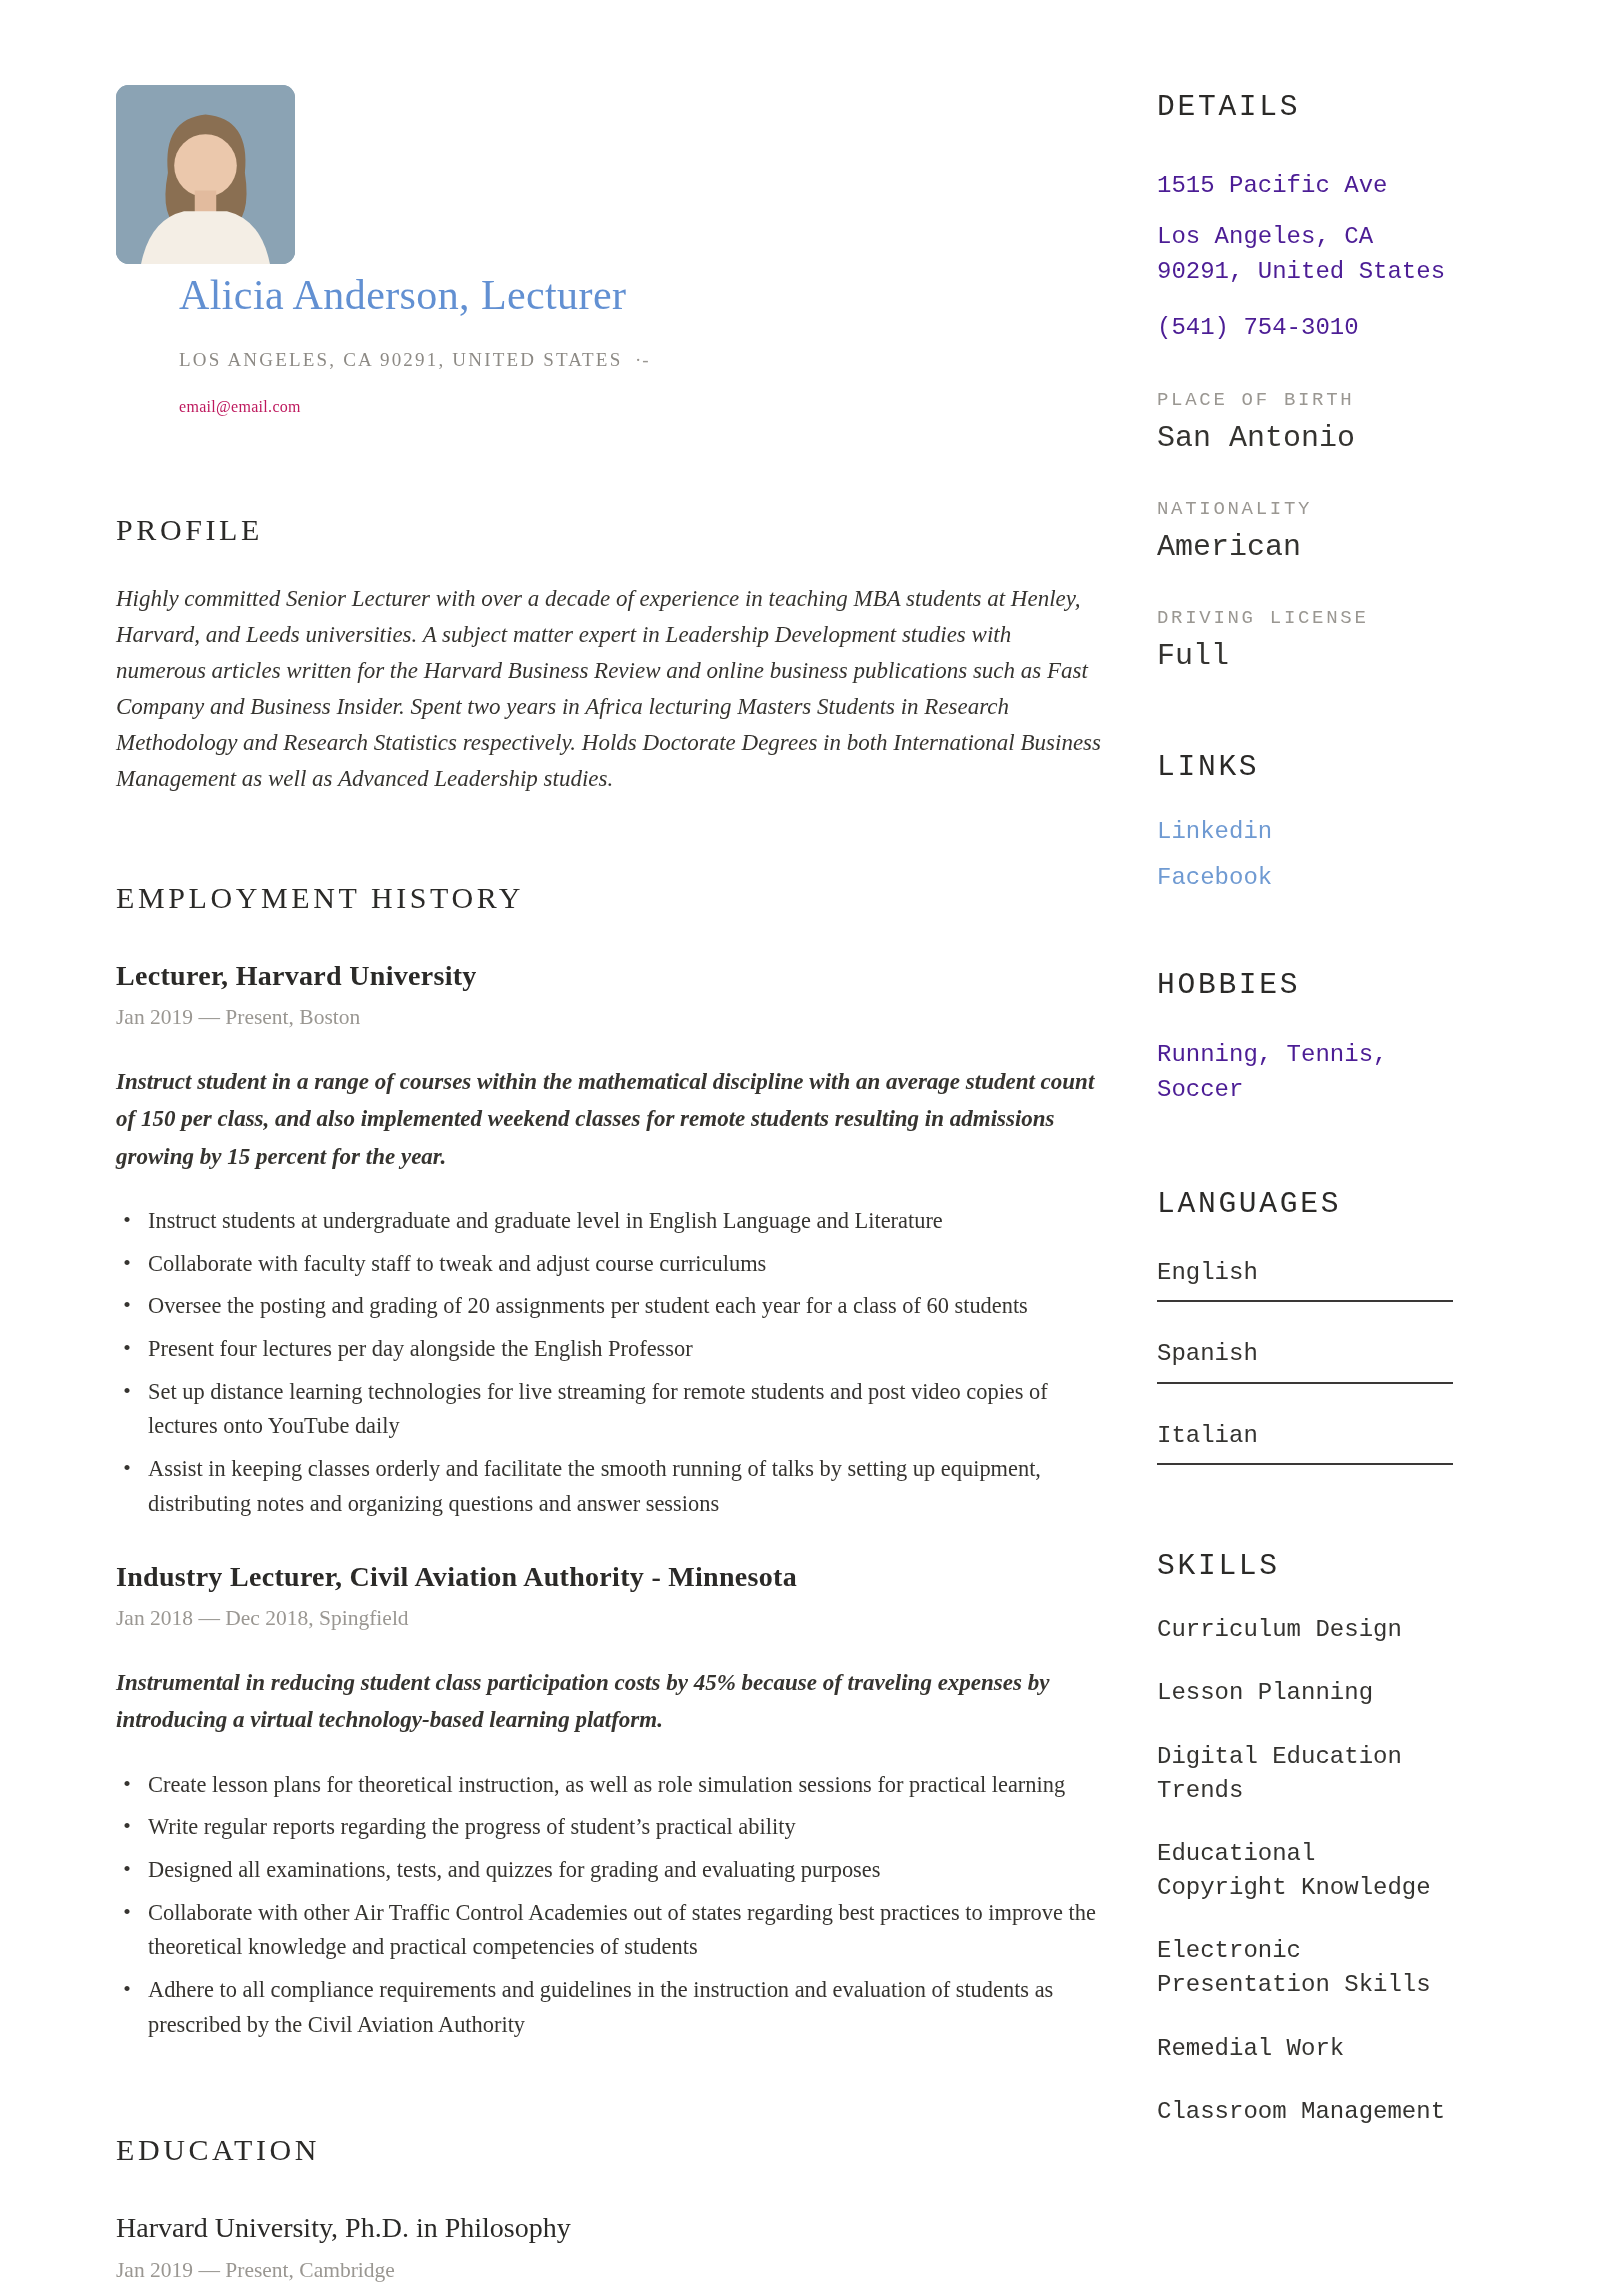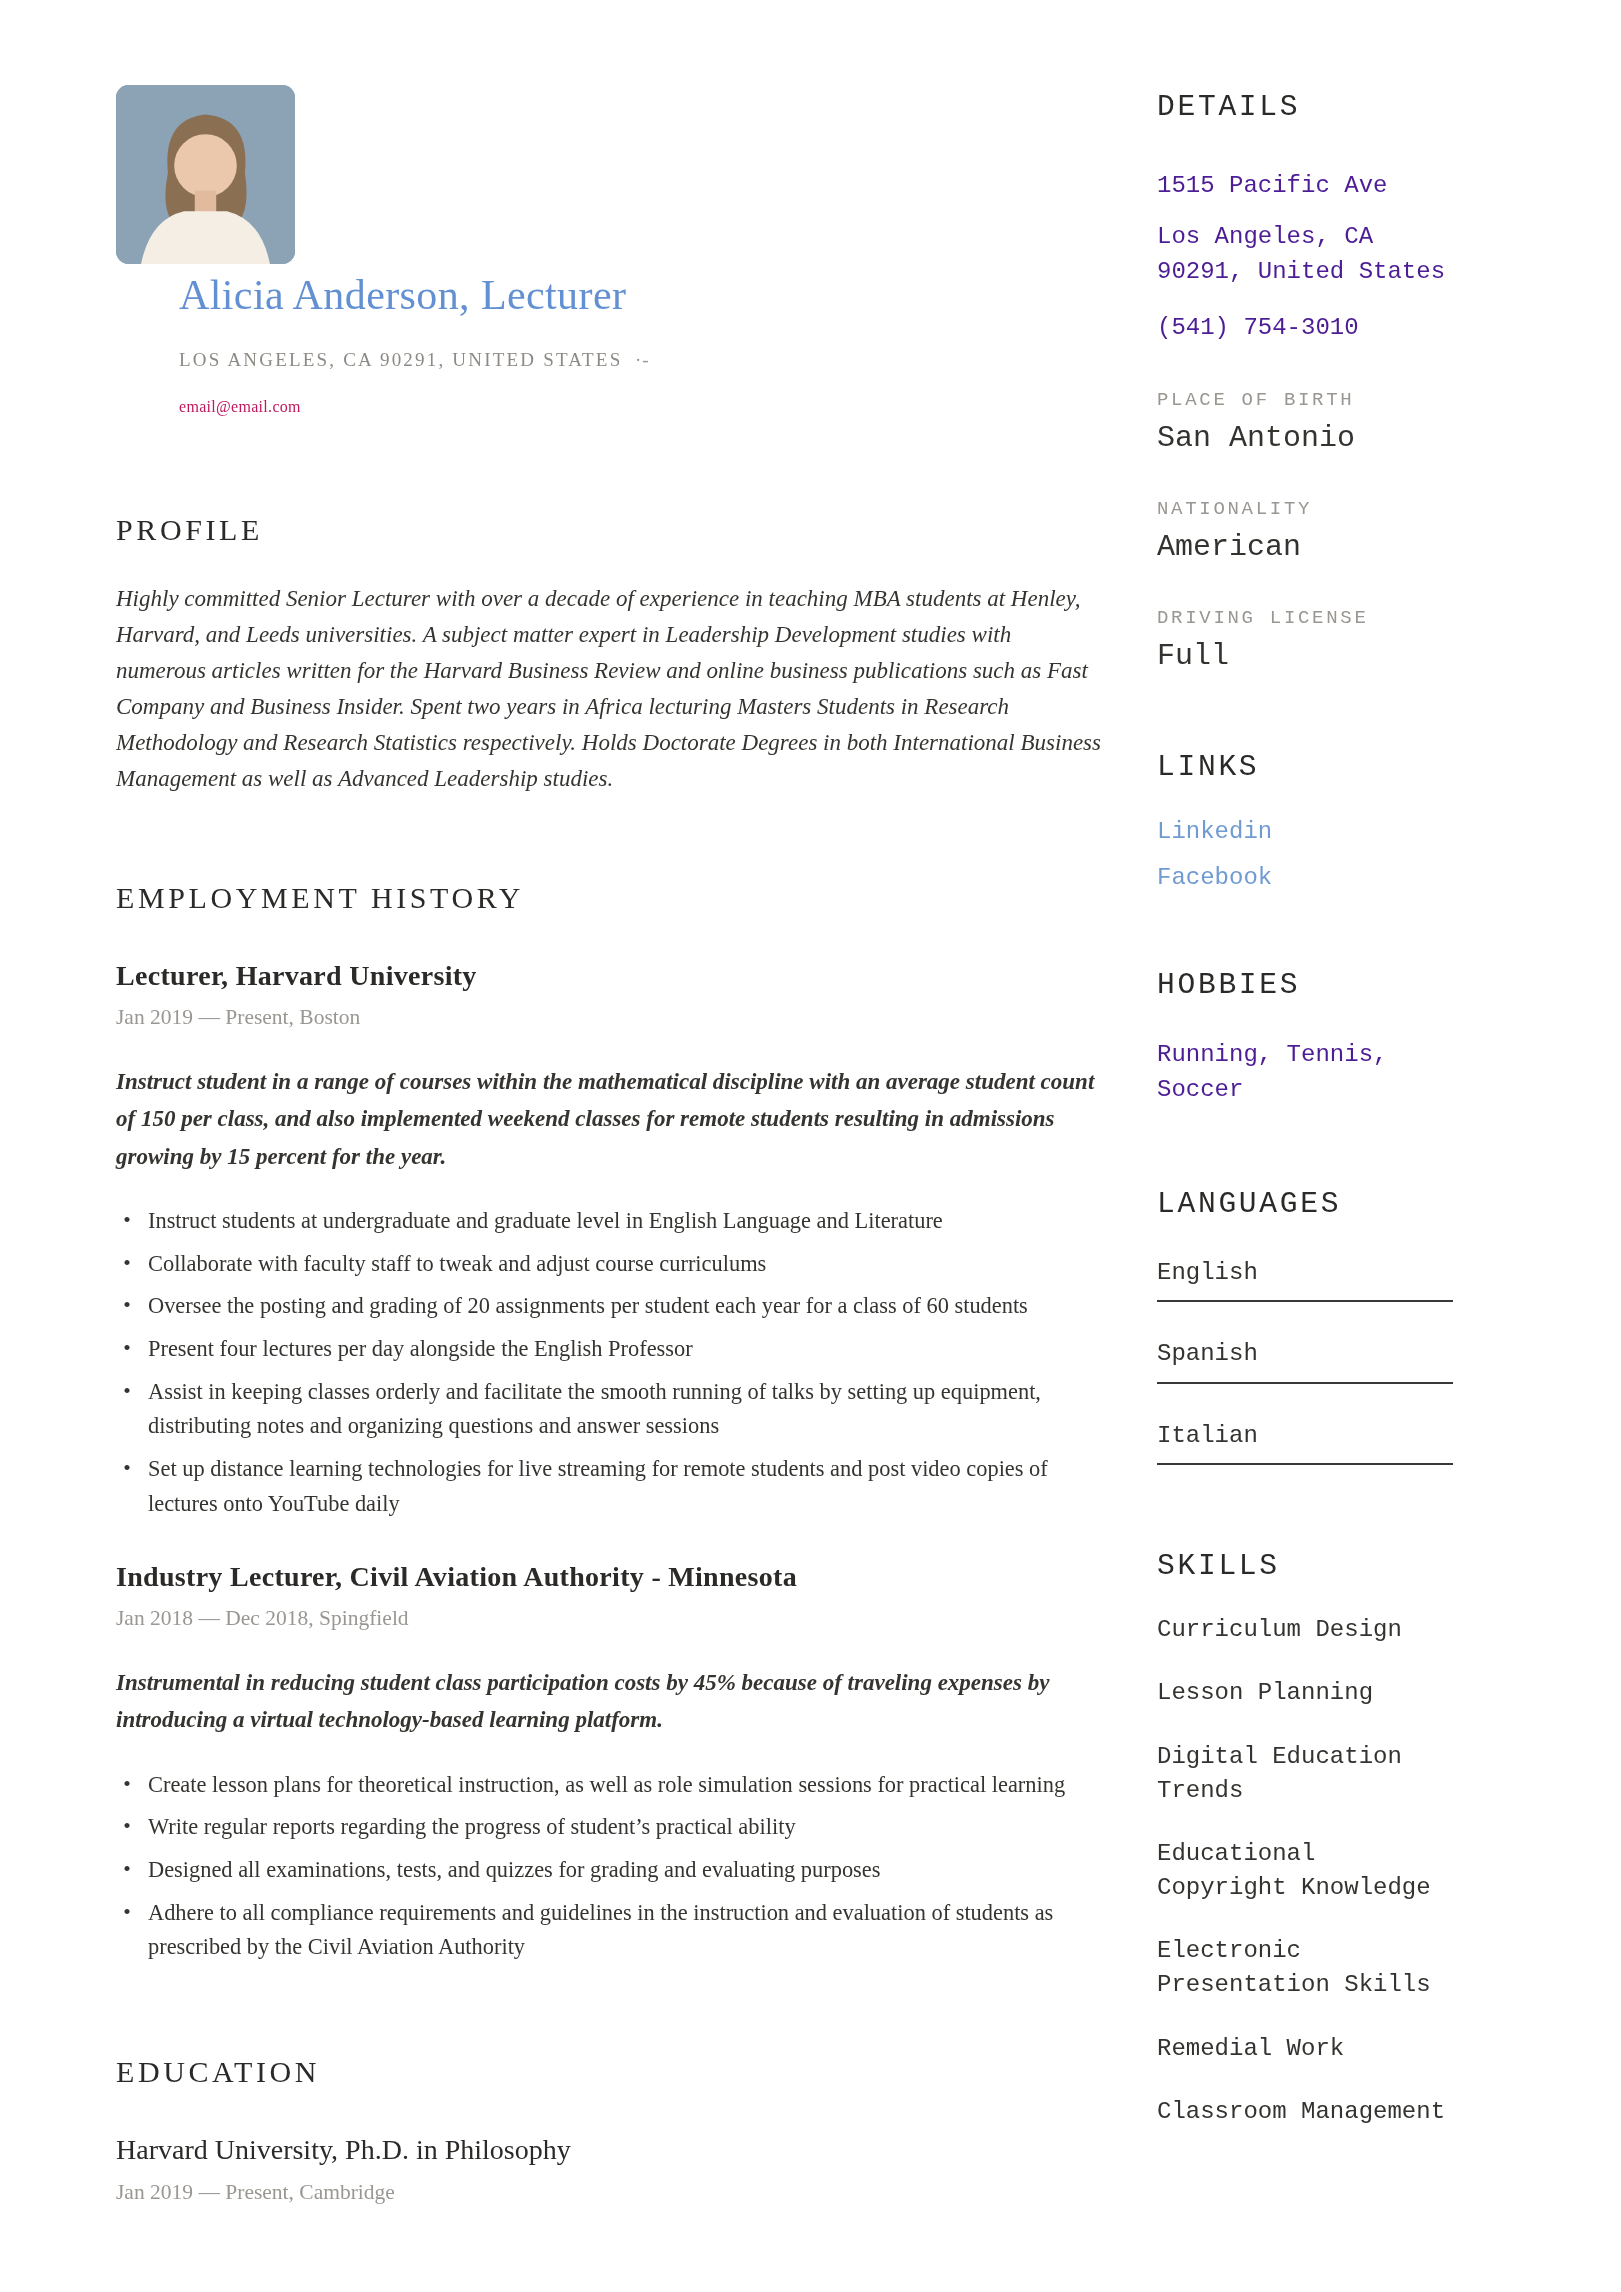--- a/index.html
+++ b/index.html
@@ -132,33 +132,34 @@
 
       <div class="job">
         <div class="job-title">Lecturer, Harvard University</div>
         <div class="job-date">Jan 2019 — Present, Boston</div>
         <div class="job-summary">Instruct student in a range of courses within the mathematical discipline with an average student count of 150 per class, and also implemented weekend classes for remote students resulting in admissions growing by 15 percent for the year.</div>
         <ul class="bullets">
           <li>Instruct students at undergraduate and graduate level in English Language and Literature</li>
           <li>Collaborate with faculty staff to tweak and adjust course curriculums</li>
           <li>Oversee the posting and grading of 20 assignments per student each year for a class of 60 students</li>
           <li>Present four lectures per day alongside the English Professor</li>
+          <li>Set up distance learning technologies for live streaming for remote students and post video copies of lectures onto YouTube daily</li>
           <li>Assist in keeping classes orderly and facilitate the smooth running of talks by setting up equipment, distributing notes and organizing questions and answer sessions</li>
-          <li>Set up distance learning technologies for live streaming for remote students and post video copies of lectures onto YouTube daily</li>
         </ul>
       </div>
 
       <div class="job">
         <div class="job-title">Industry Lecturer, Civil Aviation Authority - Minnesota</div>
         <div class="job-date">Jan 2018 — Dec 2018, Spingfield</div>
         <div class="job-summary">Instrumental in reducing student class participation costs by 45% because of traveling expenses by introducing a virtual technology-based learning platform.</div>
         <ul class="bullets">
           <li>Create lesson plans for theoretical instruction, as well as role simulation sessions for practical learning</li>
           <li>Write regular reports regarding the progress of student’s practical ability</li>
           <li>Designed all examinations, tests, and quizzes for grading and evaluating purposes</li>
+          <li>Collaborate with other Air Traffic Control Academies out of states regarding best practices to improve the theoretical knowledge and practical competencies of students</li>
           <li>Adhere to all compliance requirements and guidelines in the instruction and evaluation of students as prescribed by the Civil Aviation Authority</li>
         </ul>
       </div>
     </div>
 
     <div class="education-sec">
       <div class="sec-heading">EDUCATION</div>
       <div>
         <div class="edu-title">Harvard University, Ph.D. in Philosophy</div>
         <div class="edu-date">Jan 2019 — Present, Cambridge</div>

